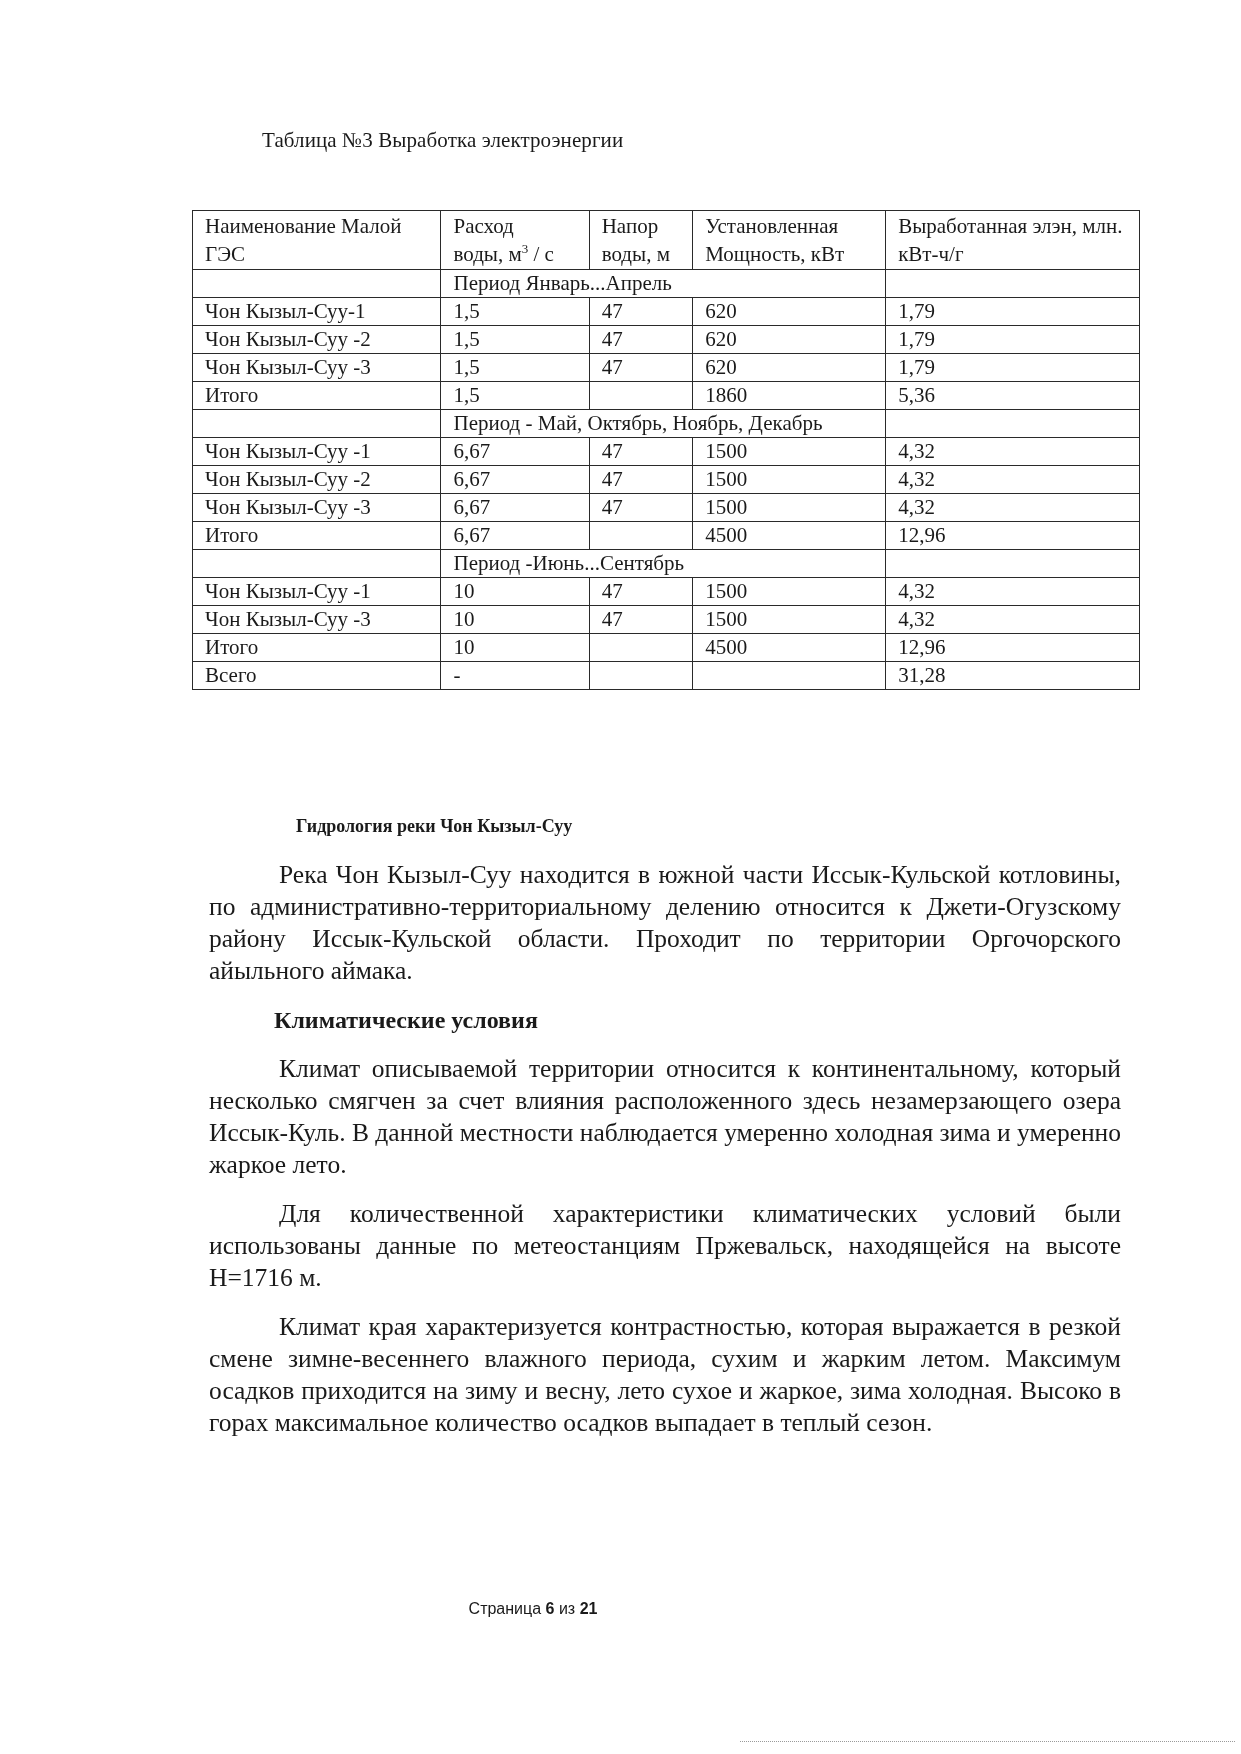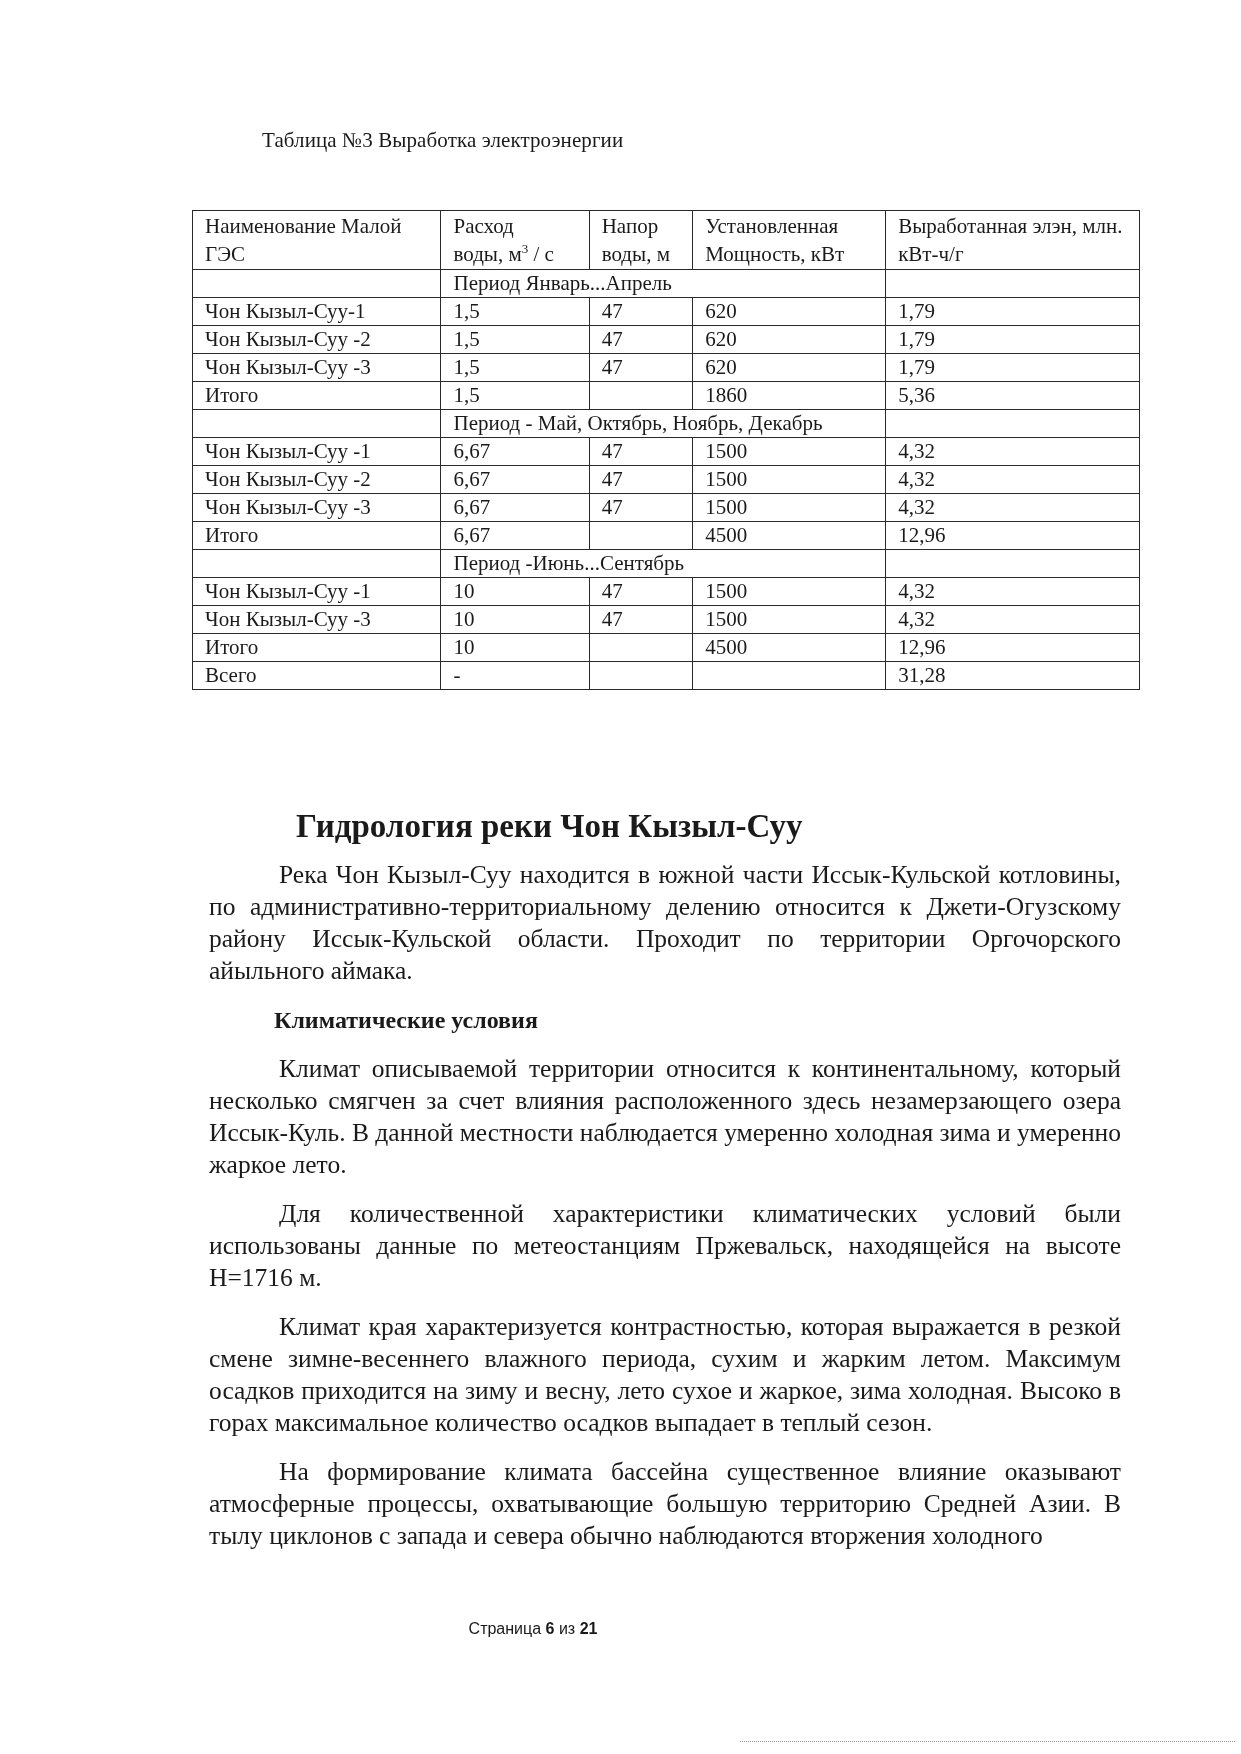--- a/index.html
+++ b/index.html
@@ -22,28 +22,28 @@
   table.gen thead th { line-height: 28px; padding-top: 1px; padding-bottom: 1px; }
   table.gen td.period { overflow: visible; }
   .c1 { width: 233px; } .c2 { width: 139px; } .c3 { width: 97px; } .c4 { width: 181px; } .c5 { width: 238px; }
   sup { font-size: 13px; line-height: 0; vertical-align: 8px; }
   .body-text {
     position: absolute; left: 192px; width: 946px; top: 810px;
     font-size: 25.5px; line-height: 32px;
   }
   .body-text p { margin: 17px; text-align: justify; text-indent: 70px; }
   .body-text h2 {
-    margin: 0; font-size: 33px; font-weight: bold; line-height: 32px; padding-left: 104px;
+    margin: 0; font-size: 18px; font-weight: bold; line-height: 32px; padding-left: 104px;
   }
   .body-text h3 {
     margin: 12px; font-size: 24px; font-weight: bold; line-height: 32px; padding-left: 70px;
   }
   .footer {
     position: absolute; top: 1600px; left: 0; width: 1066px; text-align: center;
-    font-family: "Liberation Sans", "DejaVu Sans", sans-serif; font-size: 16px; margin-top: 20px;
+    font-family: "Liberation Sans", "DejaVu Sans", sans-serif; font-size: 16px;
   }
   .footer b { font-weight: bold; }
   .scan-line {
     position: absolute; left: 740px; top: 1741px; width: 495px; height: 1px;
     border-top: 1px dotted #9a9a9a;
   }
 </style>
 </head>
 <body>
 
@@ -173,20 +173,19 @@
   </tbody>
 </table>
 
 <div class="body-text">
   <h2>Гидрология реки Чон Кызыл-Суу</h2>
   <p>Река Чон Кызыл-Суу находится в южной части Иссык-Кульской котловины, по административно-территориальному делению относится к Джети-Огузскому району Иссык-Кульской области. Проходит по территории Оргочорского айыльного аймака.</p>
   <h3>Климатические условия</h3>
   <p>Климат описываемой территории относится к континентальному, который несколько смягчен за счет влияния расположенного здесь незамерзающего озера Иссык-Куль. В данной местности наблюдается умеренно холодная зима и умеренно жаркое лето.</p>
   <p>Для количественной характеристики климатических условий были использованы данные по метеостанциям Пржевальск, находящейся на высоте H=1716 м.</p>
   <p>Климат края характеризуется контрастностью, которая выражается в резкой смене зимне-весеннего влажного периода, сухим и жарким летом. Максимум осадков приходится на зиму и весну, лето сухое и жаркое, зима холодная. Высоко в горах максимальное количество осадков выпадает в теплый сезон.</p>
-  <p>На формирование климата бассейна существенное влияние оказывают атмосферные процессы, охватывающие большую территорию Средней Азии. В тылу циклонов с запада и севера обычно наблюдаются вторжения холодного</p>
 </div>
 
 <div class="footer">
   <span>Страница </span><b>6</b><span> из </span><b>21</b>
 </div>
 
 <div class="scan-line"></div>
 
 </body></html>

